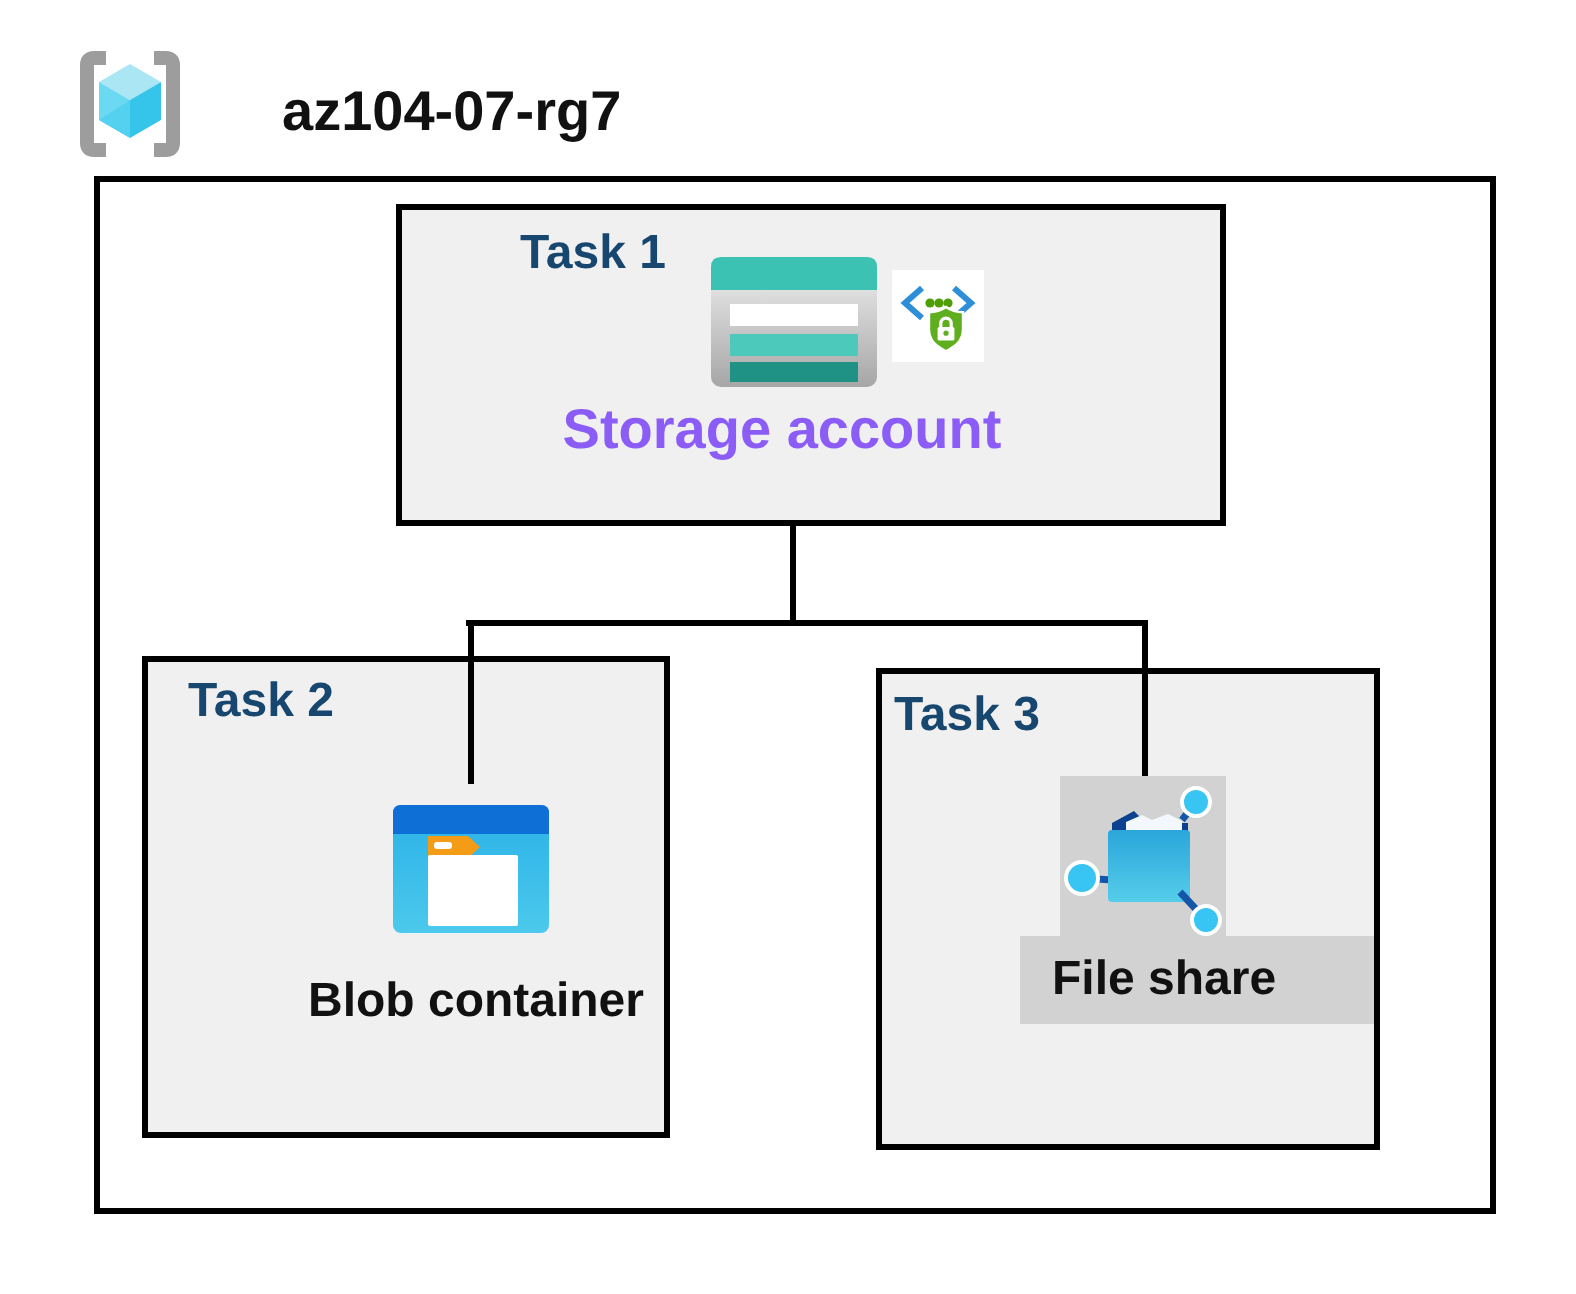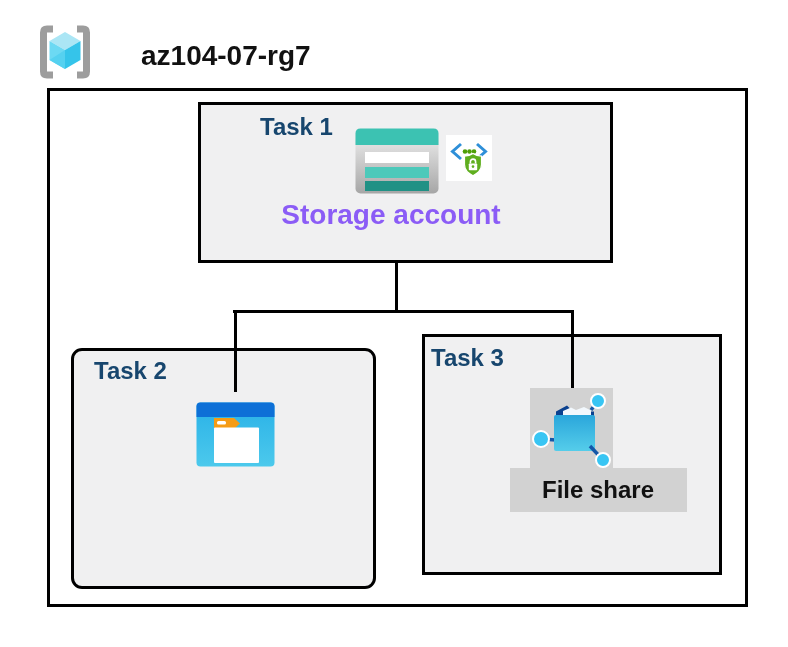--- a/index.html
+++ b/index.html
@@ -10,22 +10,22 @@
   .rg-icon{position:absolute;left:33px;top:22px;width:64px;height:60px;}
   .rg-title{position:absolute;left:110px;top:40px;font-size:28px;font-weight:bold;color:#111;letter-spacing:0px;margin-left:31px;}
 
   
   .outer-box{position:absolute;left:47px;top:88px;width:701px;height:519px;
              border:3px solid #000;box-sizing:border-box;background:#fff;}
 
   
   .task-box{position:absolute;border:3px solid #000;box-sizing:border-box;background:#f0f0f1;}
   .task1{left:198px;top:102px;width:415px;height:161px;}
-  .task2{left:71px;top:348px;width:305px;height:241px;border-radius:11px;}
-  .task3{left:422px;top:334px;width:300px;height:241px;}
+  .task2{left:71px;top:328px;width:264px;height:241px;}
+  .task3{left:438px;top:334px;width:252px;height:241px;}
 
   .task-label{position:absolute;font-size:24px;font-weight:bold;color:#17466e;}
   .task1 .task-label{left:32px;top:8px;margin-left:27px;}
   .task2 .task-label{left:20px;top:6px;}
   .task3 .task-label{left:6px;top:7px;}
 
   
   .conn{position:absolute;background:#000;z-index:5;}
   .conn-v1{left:395px;top:263px;width:3px;height:48px;}
   .conn-h {left:233px;top:310px;width:341px;height:3px;}
@@ -35,21 +35,21 @@
   
   .storage-icon{position:absolute;left:355px;top:128px;width:84px;height:66px;}
   .secure-icon{position:absolute;left:446px;top:135px;width:46px;height:46px;}
   .storage-label{position:absolute;left:271px;top:199px;width:240px;text-align:center;
                  font-size:28px;font-weight:bold;color:#8b5cf6;}
   .blob-icon{position:absolute;left:196px;top:402px;width:79px;height:65px;z-index:6;}
   .blob-label{position:absolute;left:118px;top:487px;width:240px;text-align:center;
               font-size:24px;font-weight:bold;color:#111;}
   .fs-icon{position:absolute;left:530px;top:388px;width:83px;height:82px;z-index:6;}
   .fs-band{position:absolute;left:510px;top:468px;width:177px;height:44px;background:#d2d2d2;
-           font-size:24px;font-weight:bold;color:#111;line-height:44px;padding-left:32px;
+           font-size:24px;font-weight:bold;color:#111;line-height:44px;padding-left:16px;
            box-sizing:border-box;z-index:4;}
   svg{display:block;}
 </style>
 </head>
 <body>
 
 <div id="canvas">
 
   <span class="rg-icon">
     <svg viewBox="0 0 64 60" width="64" height="60">
@@ -115,20 +115,21 @@
             <stop offset="1" stop-color="#4cc9ec"></stop>
         </linearGradient>
       </defs>
       <rect x="0.5" y="0.5" width="78" height="64" rx="4" fill="url(#bg)"></rect>
       <path d="M0.5 15 V4.5 Q0.5 0.5 4.5 0.5 H74.5 Q78.5 0.5 78.5 4.5 V15 Z" fill="#0e70d7"></path>
       <polygon points="18,16 38,16 44,21.5 38,27 18,27" fill="#f59c16"></polygon>
       <rect x="21" y="19" width="9" height="3.5" rx="1.5" fill="#ffffff"></rect>
       <rect x="18" y="25.5" width="45" height="35.5" rx="1" fill="#ffffff"></rect>
     </svg>
   </span>
+  <div class="blob-label">Blob container</div>
 
   <div class="task-box task3">
     <div class="task-label">Task 3</div>
   </div>
   <span class="fs-icon">
     <svg viewBox="0 0 83 82" width="83" height="82">
       <defs>
         <linearGradient id="fsg" x1="0" y1="0" x2="0" y2="1">
           <stop offset="0" stop-color="#2aa6db"></stop>
             <stop offset="1" stop-color="#55cdea"></stop>

